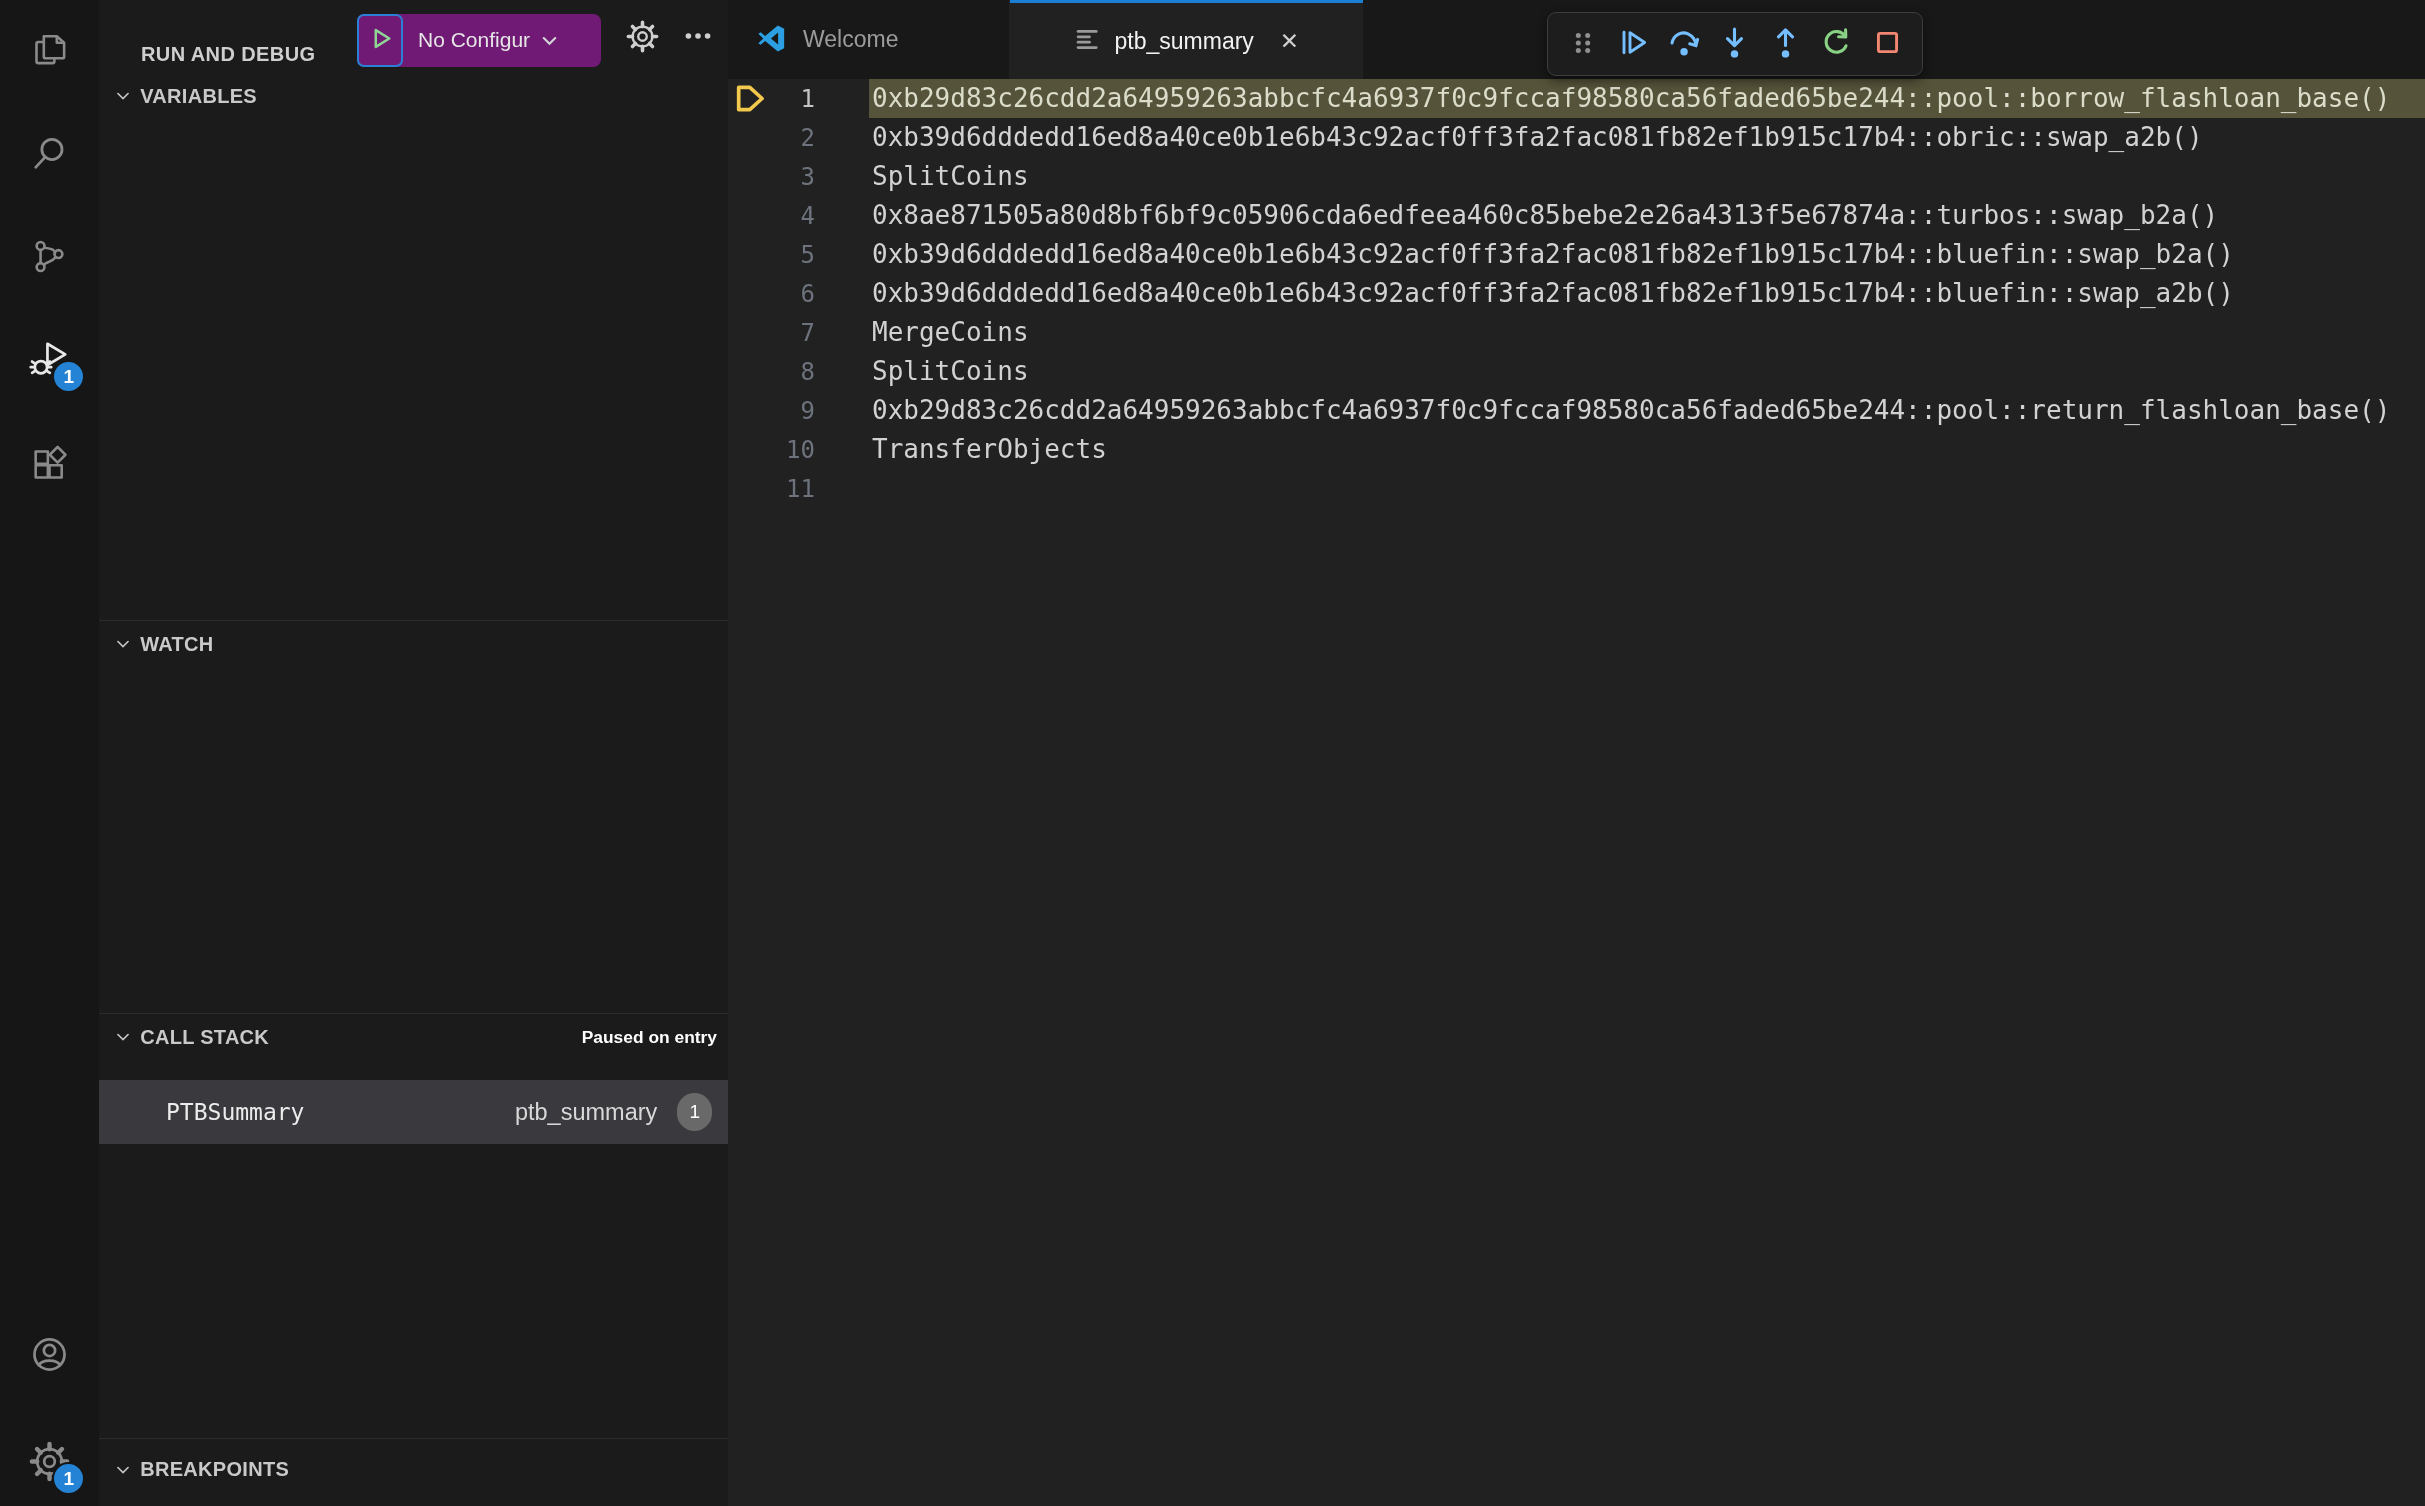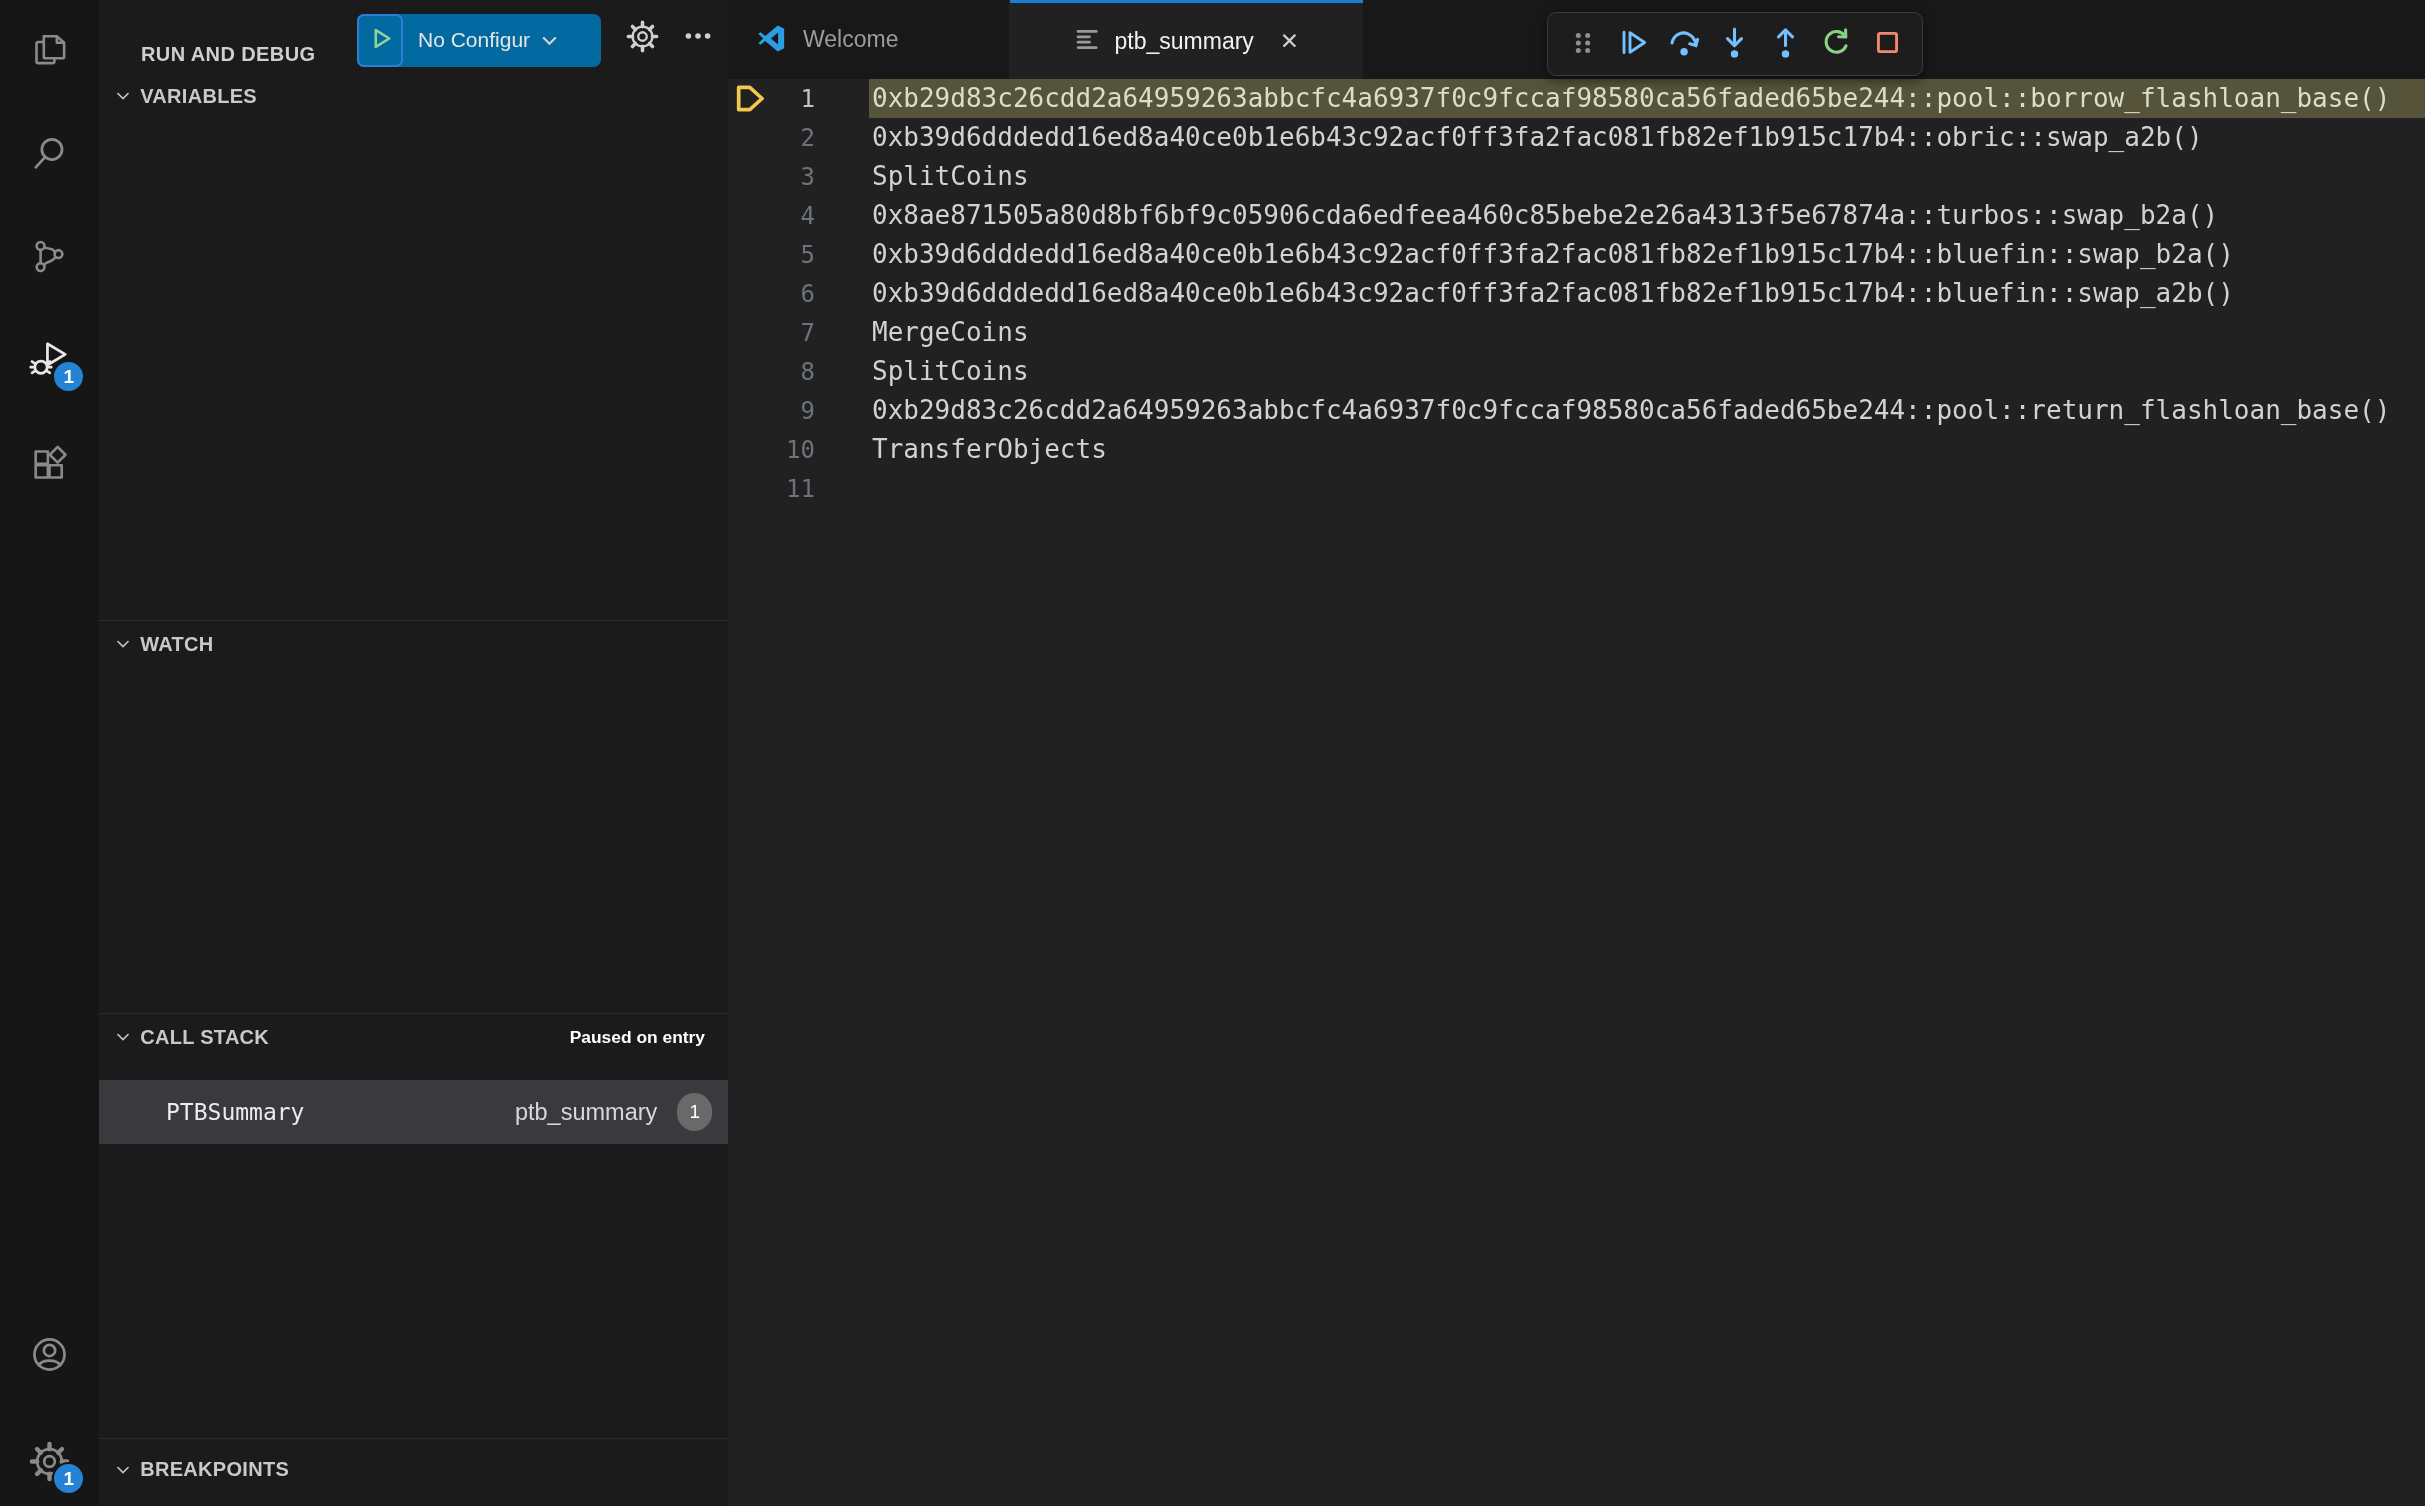--- a/index.html
+++ b/index.html
@@ -16,40 +16,40 @@
   .ab-badge { position:absolute; right:13.7px; bottom:9px; min-width:33px; height:33px;
     border-radius:16.7px; background:#2483d5; color:#fff; font-size:19px; font-weight:700;
     display:flex; align-items:center; justify-content:center; border:2.3px solid #161616; }
 
   
   .sidebar { position:absolute; left:99px; top:0; width:630px; height:100%; background:#1b1b1b; }
   .sb-titlebar { position:absolute; top:0; left:0; right:0; height:73px; }
   .sb-title { position:absolute; left:42px; top:18px; height:73px; display:flex; align-items:center;
     font-size:20px; font-weight:600; letter-spacing:0.4px; color:#cfcfcf; white-space:nowrap; }
   .run-control { position:absolute; left:258px; top:13.7px; width:244px; height:53px;
-    background:#0369a1; border-radius:7.6px; display:flex; align-items:center; }
+    background:#701a75; border-radius:7.6px; display:flex; align-items:center; }
   .play-box { width:46px; height:53px; border:2.3px solid #2b7fd4; border-radius:6.8px;
     display:flex; align-items:center; justify-content:center; cursor:pointer; flex:none; }
   .config-label { font-size:21px; color:#e6e6e6; margin-left:15px; white-space:nowrap;
     overflow:hidden; cursor:pointer; }
   .config-chevron { margin-left:7.6px; margin-right:10.6px; display:flex; cursor:pointer; }
   .sb-action { position:absolute; top:16.7px; width:42px; height:42px; display:flex;
     align-items:center; justify-content:center; color:#cfcfcf; cursor:pointer; }
   .sb-gear { left:522px; }
   .sb-dots { left:578px; }
 
   .sec { position:absolute; left:0; right:0; background:#1b1b1b; }
   .sec-variables { top:73px; height:548px; }
   .sec-watch { top:620px; height:393px; border-top:1.5px solid #2c2c2c; }
   .sec-callstack { top:1013px; height:425px; border-top:1.5px solid #2c2c2c; }
   .sec-breakpoints { top:1438px; height:68px; border-top:1.5px solid #2c2c2c; }
   .sec-header { height:46px; display:flex; align-items:center; padding-left:10.6px; cursor:pointer; }
   .sec-chevron { width:26px; display:flex; justify-content:center; color:#c5c5c5; }
   .sec-label { font-size:20px; font-weight:700; letter-spacing:0.3px; color:#c9c9c9; margin-left:4.6px; }
-  .sec-status { margin-left:auto; margin-right:24px; font-size:17.4px; font-weight:700; color:#fff; }
+  .sec-status { margin-left:auto; margin-right:12px; font-size:17.4px; font-weight:700; color:#fff; }
   .sec-breakpoints .sec-header { margin-top:7.6px; }
 
   .frame-row { margin-top:20px; height:64px; background:#39393e; display:flex; align-items:center;
     padding:0 16.7px 0 67px; cursor:pointer; }
   .frame-name { font-family:"DejaVu Sans Mono", monospace; font-size:23px; color:#ececec; }
   .frame-file { margin-left:auto; font-size:23.5px; color:#d8d8d8; margin-right:20px; }
   .frame-badge { width:35px; height:38px; border-radius:18px; background:#696969; color:#fff;
     font-size:19px; display:flex; align-items:center; justify-content:center; }
 
   

